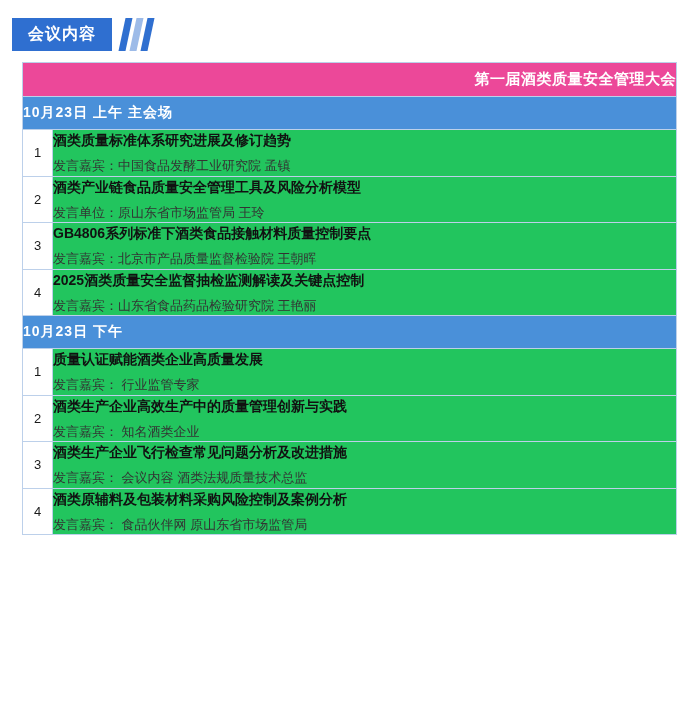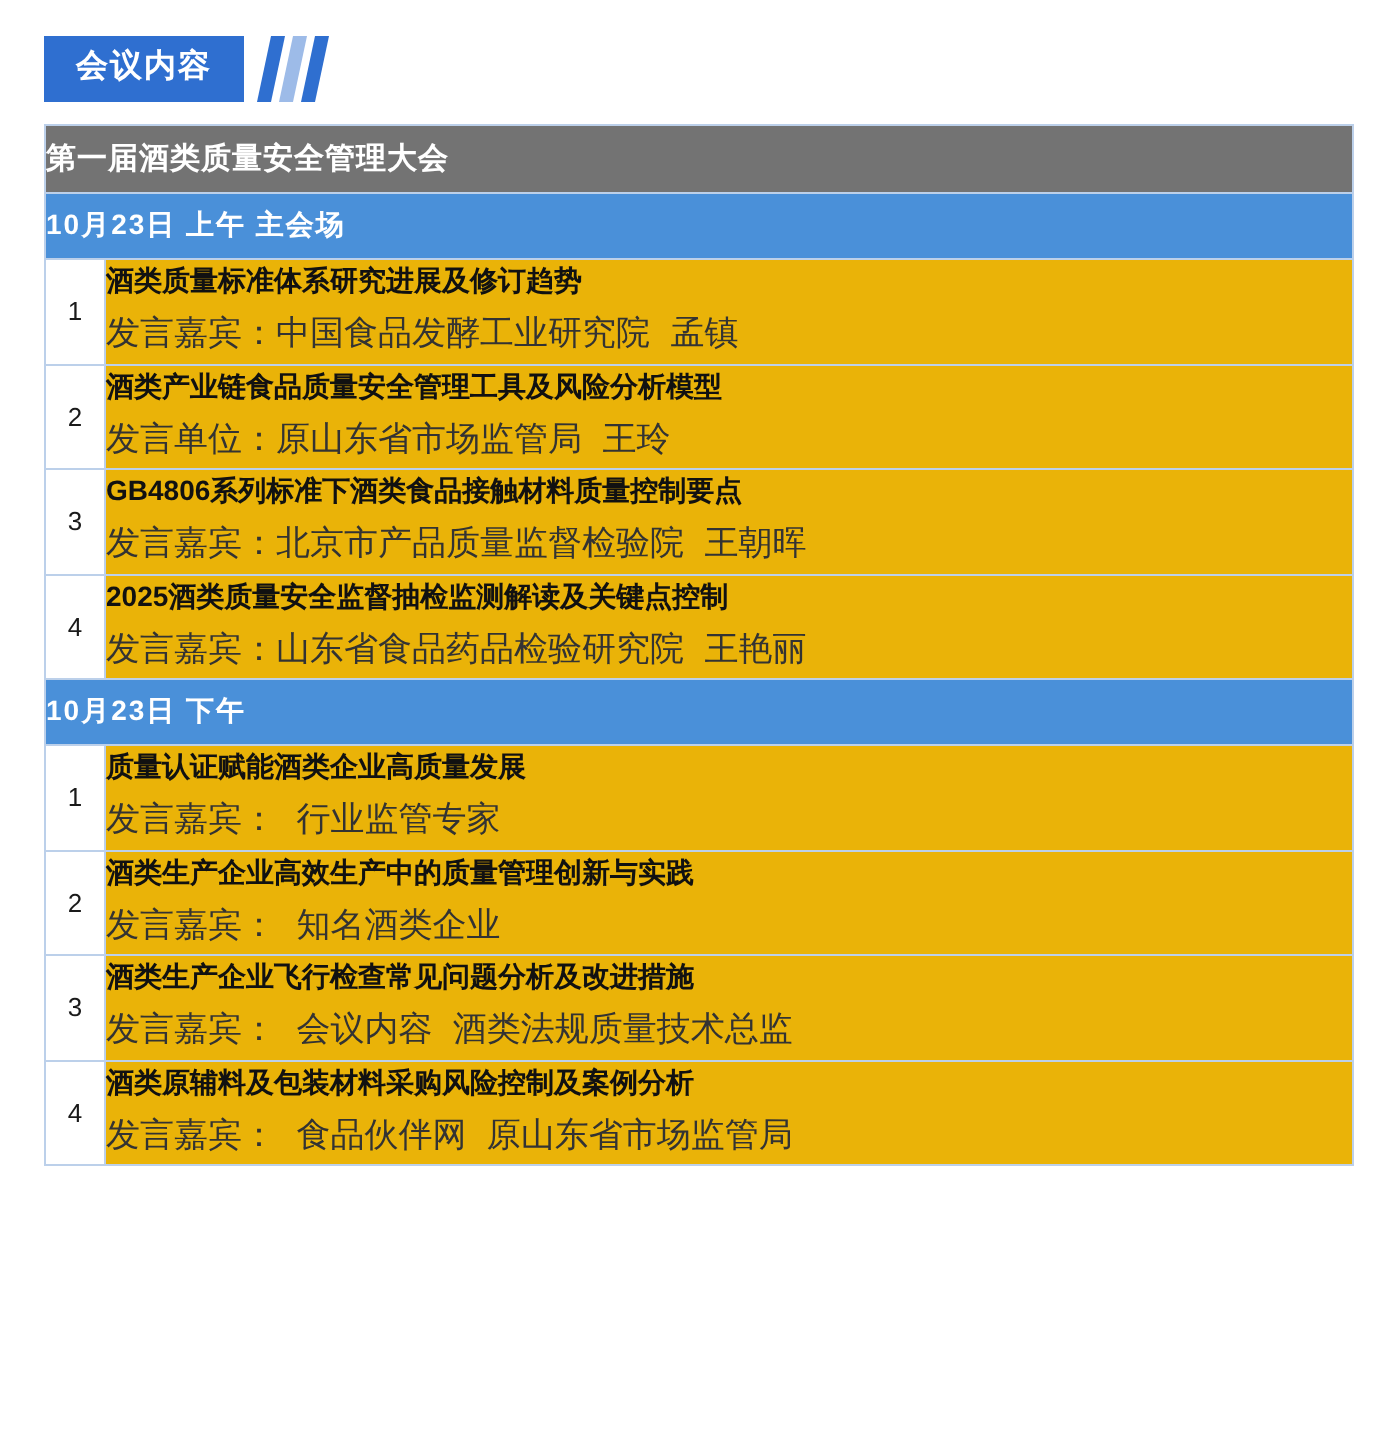--- a/index.html
+++ b/index.html
@@ -18,21 +18,21 @@
     position: relative;
     width: 695px;
     height: 721px;
     box-sizing: border-box;
   }
 
   
   .header-row {
     position: relative;
     height: 44px;
-    margin: 12px 0 6px 22px;
+    margin: 12px 0 6px 12px;
     display: flex;
     align-items: center;
     text-align: center;
   }
   .header-tag {
     background: #2f6fd0;
     color: #ffffff;
     font-size: 16px;
     font-weight: bold;
     letter-spacing: 1px;
@@ -63,23 +63,23 @@
     border-collapse: collapse;
     border: 1px solid #bcd0ea;
     table-layout: fixed;
   }
   .tbl td {
     border: 1px solid #bcd0ea;
     padding: 0;
     vertical-align: middle;
   }
   .title-cell {
-    background: #737373;
+    background: #ec4899;
     color: #ffffff;
-    text-align: left;
+    text-align: right;
     font-size: 15px;
     font-weight: bold;
     height: 33px;
     letter-spacing: 0.5px;
   }
   .session-cell {
     background: #4a90d9;
     color: #ffffff;
     text-align: left;
     font-size: 14px;
@@ -89,34 +89,33 @@
   }
   .num-cell {
     width: 30px;
     text-align: center;
     font-size: 13px;
     color: #1a1a1a;
     background: #ffffff;
   }
   .item-cell {
     padding: 9px 0 9px 14px;
-    background: #eab308;
+    background: #22c55e;
   }
   .item-title {
     font-size: 14px;
     font-weight: bold;
     color: #111111;
     line-height: 1.5;
     margin-bottom: 5px;
   }
   .item-sub {
-    font-size: 17px;
+    font-size: 13px;
     color: #333333;
     line-height: 1.5;
-    font-family: Liberation Mono, monospace;
   }
 </style>
 </head>
 <body>
 
 <div class="page">
 
   <div class="header-row">
     <span class="header-tag">会议内容</span>
     <span class="header-bars">

